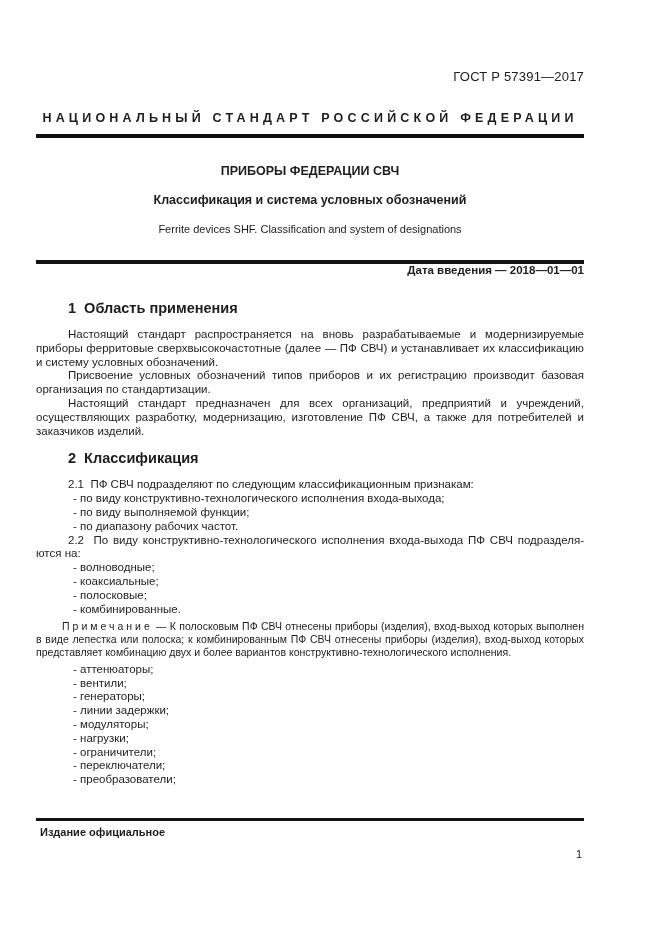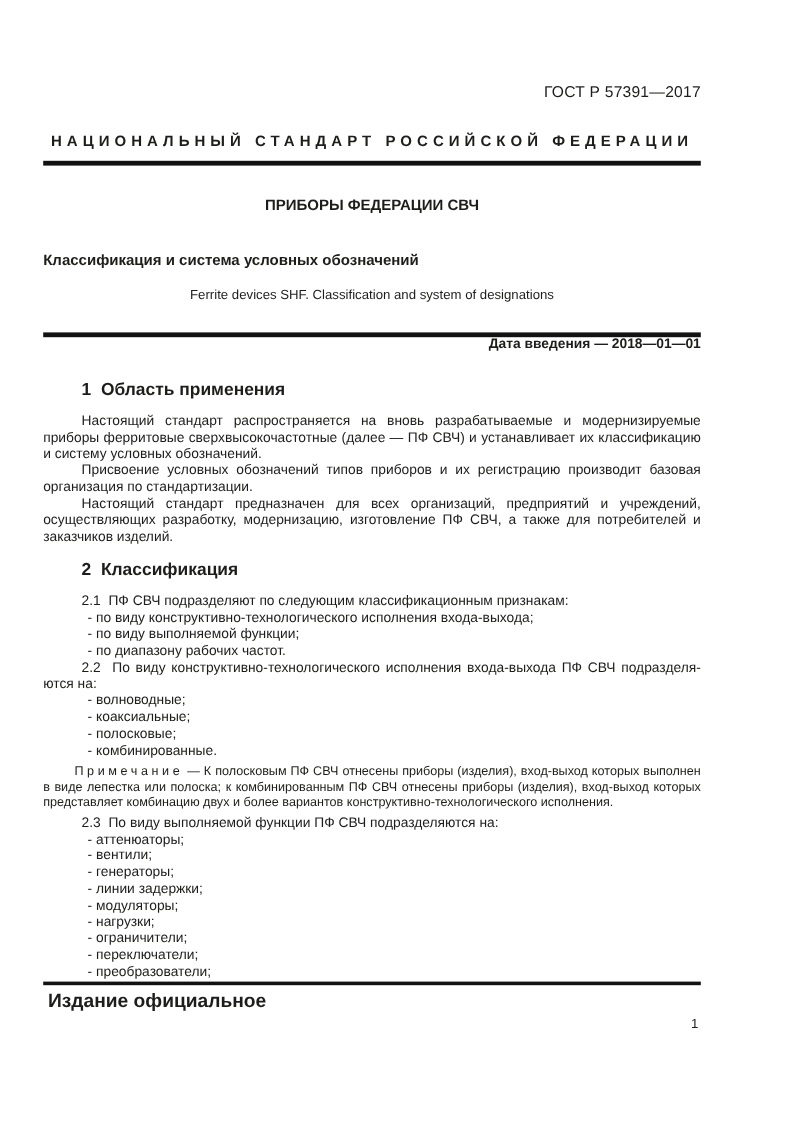--- a/index.html
+++ b/index.html
@@ -40,21 +40,22 @@
   }
   .rule-header { margin-top: 9px; }
   .rule-title  { margin-top: 25px; }
   .title-main {
     margin-top: 26px;
     text-align: center;
     font-size: 12.5px;
     font-weight: bold;
   }
   .title-sub {
-    margin-top: 32px;
+    margin-top: 15px;
+    text-align: center;
     font-size: 12.5px;
     font-weight: bold;
   }
   .title-en {
     margin-top: 16px;
     text-align: center;
     font-size: 11px;
   }
   .date-line {
     margin-top: 0;
@@ -98,21 +99,21 @@
     left: 36px;
     right: 77px;
     top: 818px;
     height: 3px;
     background: #121212;
   }
   .edition-note {
     position: absolute;
     left: 40px;
     top: 826px;
-    font-size: 16px;
+    font-size: 11px;
     font-weight: bold;
   }
   .page-number {
     position: absolute;
     right: 79px;
     top: 848px;
     font-size: 11px;
   }
 </style>
 </head>
@@ -148,21 +149,20 @@
   <div class="dash-item">- по диапазону рабочих частот.</div>
 
   <p class="body">2.2&nbsp;&nbsp;По виду конструктивно-технологического исполнения входа-выхода ПФ СВЧ подразделя­ются на:</p>
   <div class="dash-item">- волноводные;</div>
   <div class="dash-item">- коаксиальные;</div>
   <div class="dash-item">- полосковые;</div>
   <div class="dash-item">- комбинированные.</div>
 
   <p class="note"><span class="note-label">Примечание</span> <span>— К полосковым ПФ СВЧ отнесены приборы (изделия), вход-выход которых выполнен в виде лепестка или полоска; к комбинированным ПФ СВЧ отнесены приборы (изделия), вход-выход которых представляет комбинацию двух и более вариантов конструктивно-технологического исполнения.</span></p>
 
-  <p class="body">2.3&nbsp;&nbsp;По виду выполняемой функции ПФ СВЧ подразделяются на:</p>
   <div class="dash-item">- аттенюаторы;</div>
   <div class="dash-item">- вентили;</div>
   <div class="dash-item">- генераторы;</div>
   <div class="dash-item">- линии задержки;</div>
   <div class="dash-item">- модуляторы;</div>
   <div class="dash-item">- нагрузки;</div>
   <div class="dash-item">- ограничители;</div>
   <div class="dash-item">- переключатели;</div>
   <div class="dash-item">- преобразователи;</div>
 

